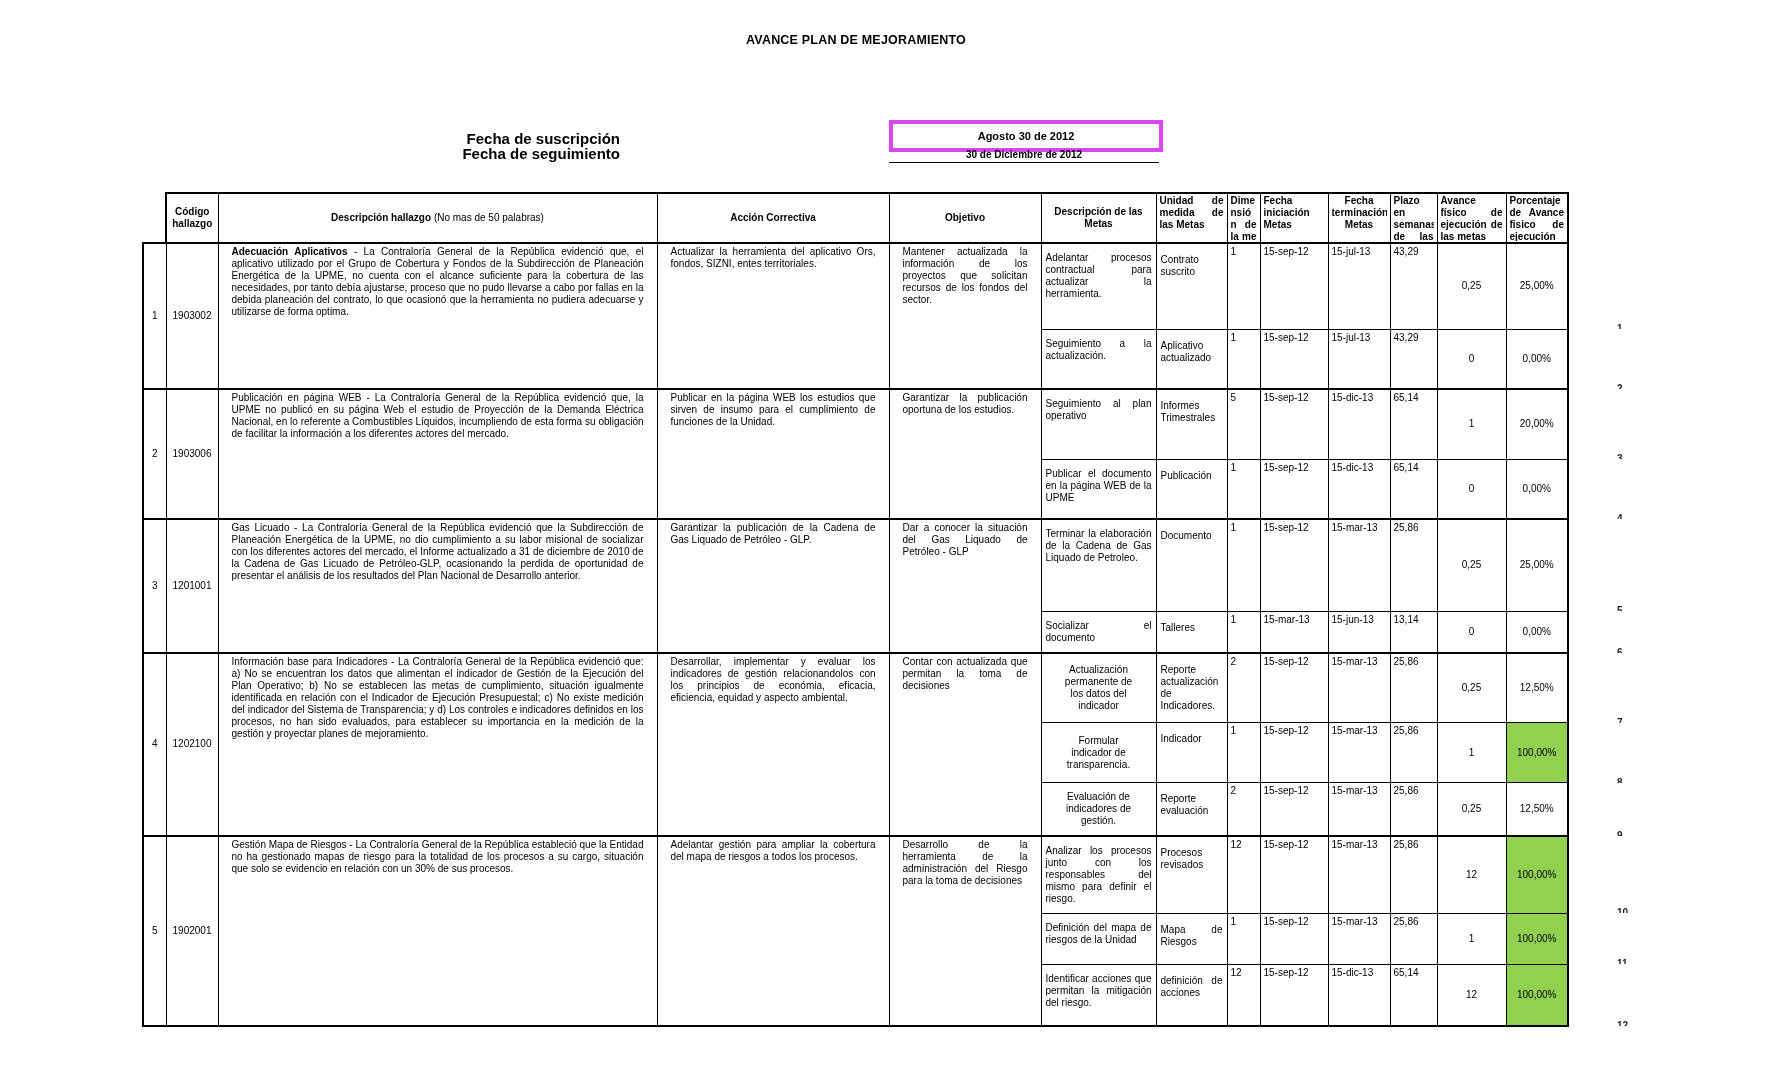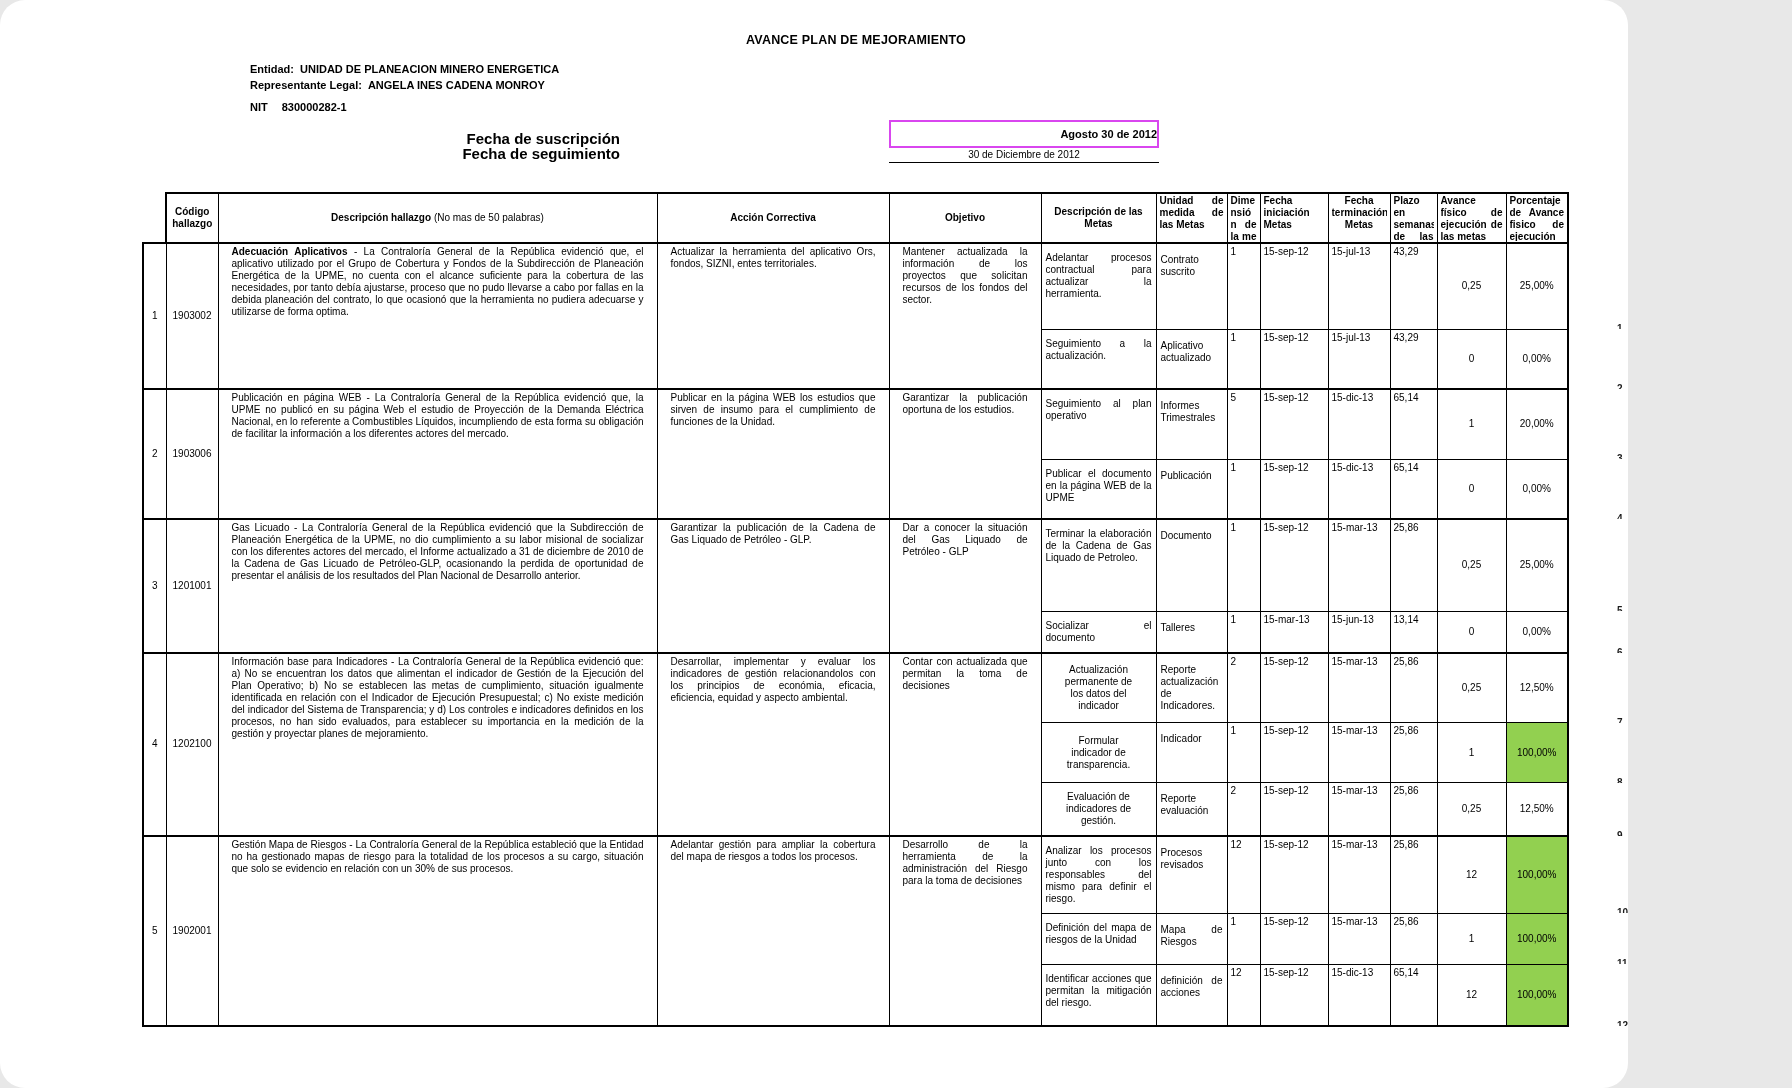--- a/index.html
+++ b/index.html
@@ -1,34 +1,34 @@
 <!DOCTYPE html>
 <html><head>
 <meta charset="utf-8">
 <style>
   html,body { margin:0; padding:0; background:#e8e8e8; }
   .page {
-    position:relative; width:1628px; height:1088px; background:#ffffff;
-    font-family:"Liberation Sans", sans-serif; color:#000; overflow:hidden;border-radius:25px;
+    position:relative; width:1792px; height:1088px; background:#ffffff;
+    font-family:"Liberation Sans", sans-serif; color:#000; overflow:hidden;
   }
   .title {
     position:absolute; top:33px; left:0; width:1712px; text-align:center;
     font-size:12.5px; font-weight:bold; letter-spacing:0.2px;
   }
   .entity { position:absolute; top:61px; left:250px; font-size:11px; font-weight:bold; line-height:16px; }
   .entity .nit-line { margin-top:6px; }
   .entity .lbl { margin-right:6px; }
   .fecha-labels { position:absolute; top:131px; left:300px; width:320px; text-align:right; font-size:15px; font-weight:bold; line-height:15px; }
   .susc-box {
     position:absolute; top:120px; left:889px; width:266px; height:24px;
-    border:2px solid #d946ef; text-align:right; font-size:11px; font-weight:bold; line-height:24px;
+    border:4px solid #d946ef; text-align:center; font-size:11px; font-weight:bold; line-height:24px;
   }
   .seg-value {
     position:absolute; top:149px; left:889px; width:270px; text-align:center;
-    font-size:10px; font-weight:normal; padding-bottom:2px; border-bottom:1px solid #000;
+    font-size:10px; font-weight:bold; padding-bottom:2px; border-bottom:1px solid #000;
   }
   table.avance {
     position:absolute; top:192px; left:142px; width:1650px;
     border-collapse:collapse; table-layout:fixed;
     font-size:10px; line-height:12px;
   }
   td, th { border:1px solid #000; padding:1px 3px; overflow:hidden; }
   th { font-weight:bold; border-top-width:2px; border-bottom-width:2px; }
   th .hwrap { max-height:46px; overflow:hidden; }
   .noborder, .noborder { border:none; }
@@ -51,31 +51,20 @@
   td.c-small { text-align:left; vertical-align:top; padding:2px 3px; }
   td.c-mid { text-align:center; vertical-align:middle; }
 </style>
 </head>
 <body>
 
 <div class="page">
 
   <div class="title">AVANCE PLAN DE MEJORAMIENTO</div>
 
-  <div class="entity">
-    <div>
-      <span class="lbl">Entidad:</span><span>UNIDAD DE PLANEACION MINERO ENERGETICA</span>
-    </div>
-    <div>
-      <span class="lbl">Representante Legal:</span><span>ANGELA INES CADENA MONROY</span>
-    </div>
-    <div class="nit-line">
-      <span class="lbl" style="margin-right:14px;">NIT</span><span>830000282-1</span>
-    </div>
-  </div>
 
   <div class="fecha-labels">
     <div>Fecha de suscripción</div>
     <div>Fecha de seguimiento</div>
   </div>
 
   <div class="susc-box">Agosto 30 de 2012</div>
   <div class="seg-value">30 de Diciembre de 2012</div>
 
   <table class="avance">

